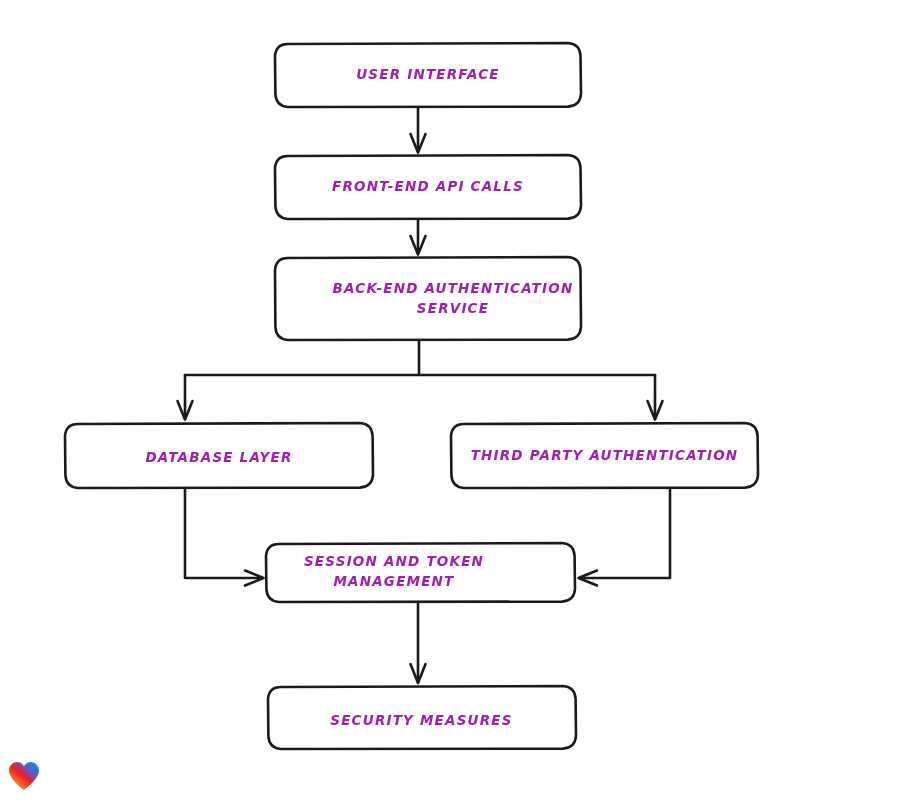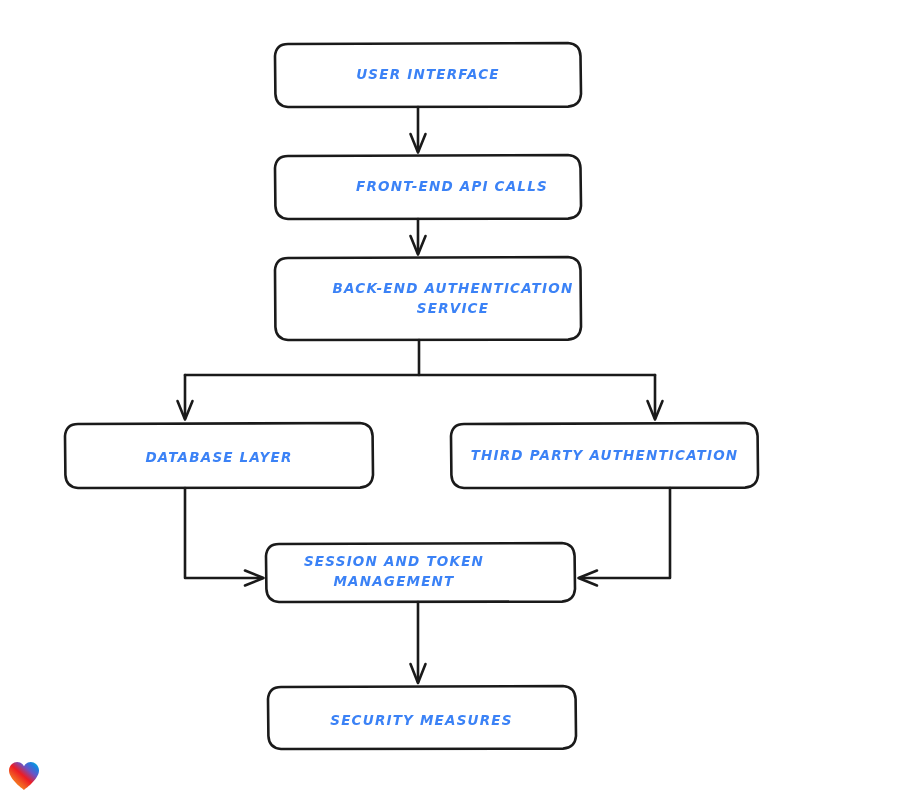--- a/index.html
+++ b/index.html
@@ -20,21 +20,21 @@
     top: 0;
     width: 911px;
     height: 810px;
   }
   .node-label {
     position: absolute;
     display: flex;
     align-items: center;
     justify-content: center;
     text-align: center;
-    color: #3b82f6;
+    color: #a21caf;
     font-family: "DejaVu Sans", sans-serif;
     font-size: 13.5px;
     font-style: italic;
     font-weight: 600;
     letter-spacing: 1.2px;
     line-height: 1.45;
     text-transform: uppercase;
     pointer-events: none;
     white-space: pre-line;
   }
@@ -135,21 +135,21 @@
 
     <g>
       <path d="M418 602 L418 682"></path>
       <path d="M410.5 664 L418 683 L425.5 664"></path>
     </g>
   </g>
 </svg>
 
 <div class="node-label" style="left:275px; top:43px; width:306px; height:64px;">USER INTERFACE</div>
 
-<div class="node-label" style="left:275px; top:155px; width:306px; height:64px;padding-left:24px;">FRONT-END API CALLS</div>
+<div class="node-label" style="left:275px; top:155px; width:306px; height:64px;">FRONT-END API CALLS</div>
 
 <div class="node-label" style="left:275px; top:257px; width:356px; height:83px;">BACK-END AUTHENTICATION
 SERVICE</div>
 
 <div class="node-label" style="left:65px; top:423px; width:308px; height:70px;">DATABASE LAYER</div>
 
 <div class="node-label" style="left:451px; top:423px; width:307px; height:65px;border-radius:19px;">THIRD PARTY AUTHENTICATION</div>
 
 <div class="node-label" style="left:266px; top:543px; width:256px; height:58px;">SESSION AND TOKEN
 MANAGEMENT</div>

